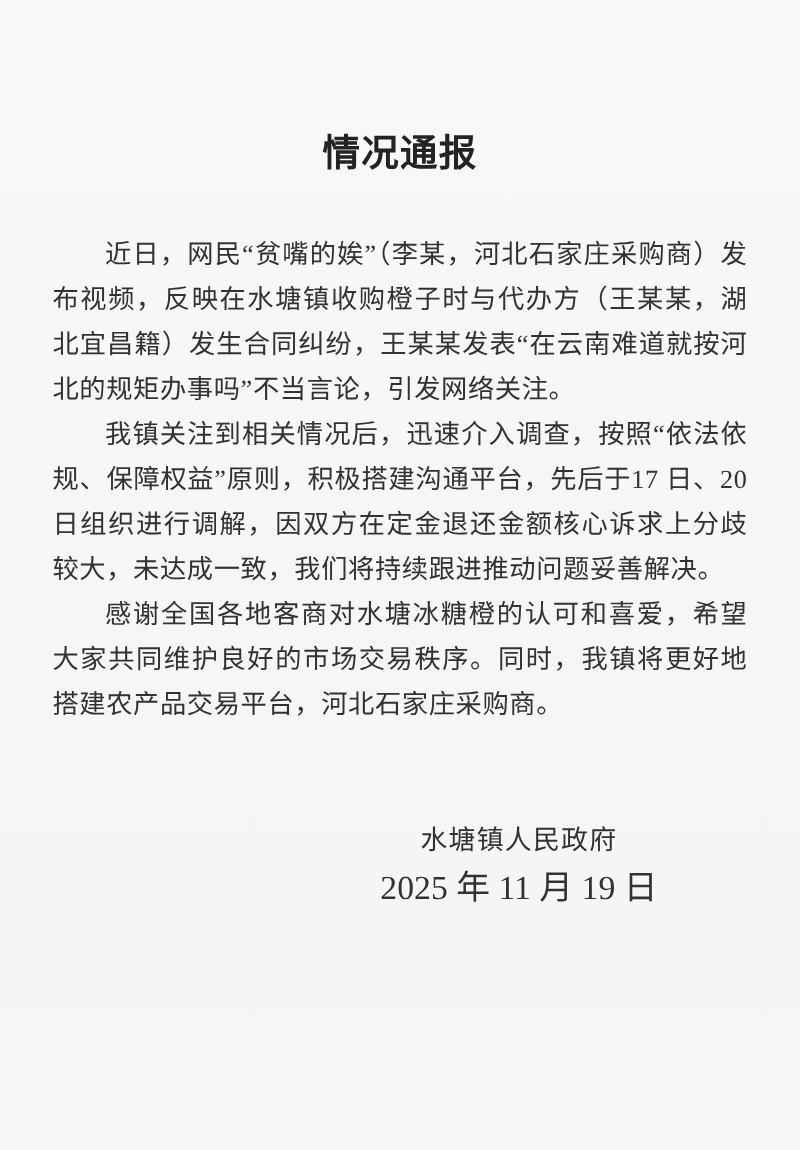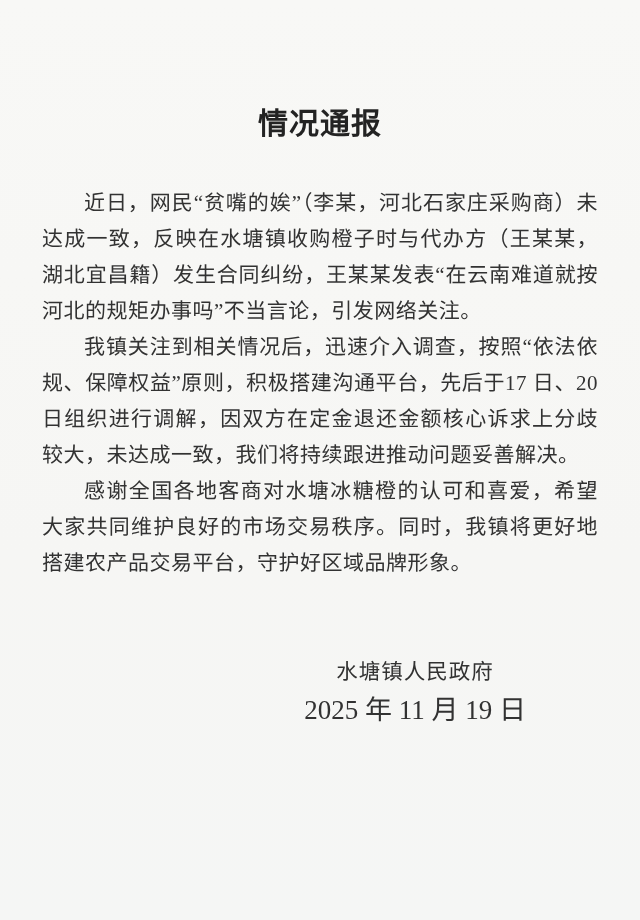--- a/index.html
+++ b/index.html
@@ -60,23 +60,23 @@
   }
 </style>
 </head>
 <body>
 
 <div class="paper">
 
   <h1 class="doc-title">情况通报</h1>
 
   <div class="doc-body">
-    <p class="para">近日，网民“贫嘴的娭”（李某，河北石家庄采购商）未达成一致，反映在水塘镇收购橙子时与代办方（王某某，湖北宜昌籍）发生合同纠纷，王某某发表“在云南难道就按河北的规矩办事吗”不当言论，引发网络关注。</p>
+    <p class="para">近日，网民“贫嘴的娭”（李某，河北石家庄采购商）发布视频，反映在水塘镇收购橙子时与代办方（王某某，湖北宜昌籍）发生合同纠纷，王某某发表“在云南难道就按河北的规矩办事吗”不当言论，引发网络关注。</p>
     <p class="para">我镇关注到相关情况后，迅速介入调查，按照“依法依规、保障权益”原则，积极搭建沟通平台，先后于17 日、20 日组织进行调解，因双方在定金退还金额核心诉求上分歧较大，未达成一致，我们将持续跟进推动问题妥善解决。</p>
-    <p class="para">感谢全国各地客商对水塘冰糖橙的认可和喜爱，希望大家共同维护良好的市场交易秩序。同时，我镇将更好地搭建农产品交易平台，守护好区域品牌形象。</p>
+    <p class="para">感谢全国各地客商对水塘冰糖橙的认可和喜爱，希望大家共同维护良好的市场交易秩序。同时，我镇将更好地搭建农产品交易平台，河北石家庄采购商。</p>
   </div>
 
   <div class="sign-block">
     <div class="sign-inner">
       <div class="signer">水塘镇人民政府</div>
       <div class="issue-date">2025 年 11 月 19 日</div>
     </div>
   </div>
 
 </div>

